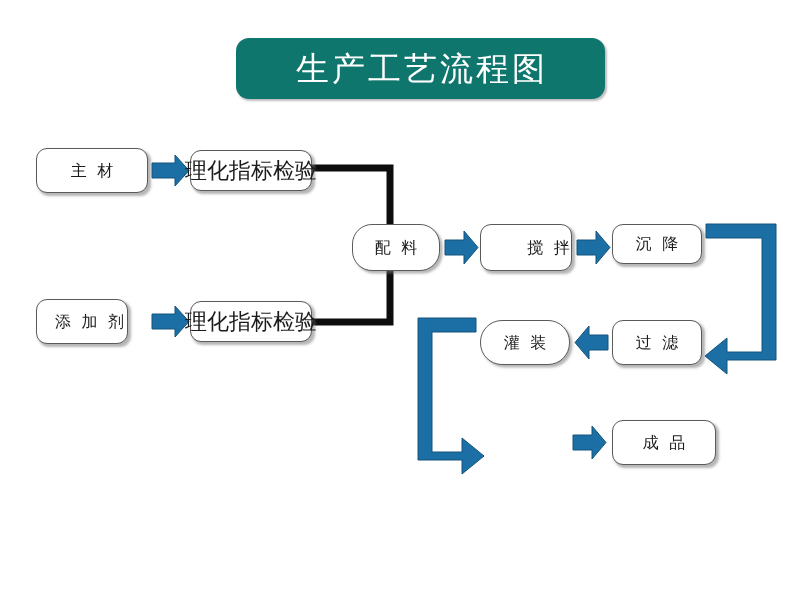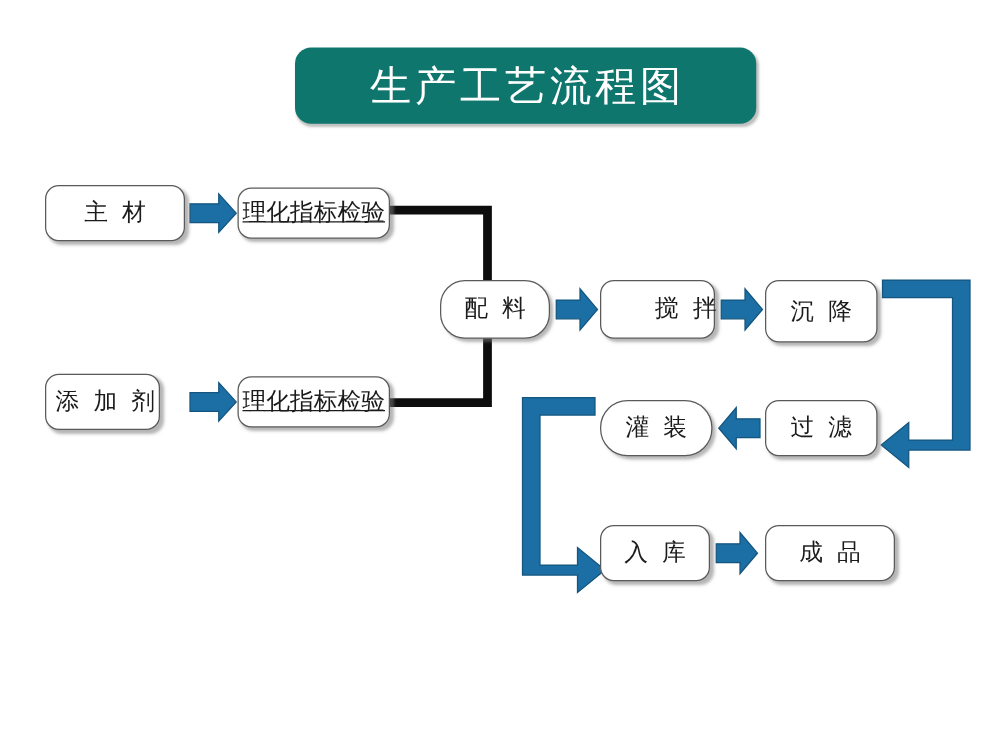--- a/index.html
+++ b/index.html
@@ -33,32 +33,31 @@
     border: 1.3px solid #5a5a5a;
     border-radius: 11px;
     display: flex;
     align-items: center;
     justify-content: center;
     box-shadow: 2.5px 2.5px 2.5px rgba(120,120,120,0.55);
     z-index: 3;
   }
   .node-label {
     color: #1b1b1b;
-    font-size: 19px;
+    font-size: 16px;
     line-height: 1;
     letter-spacing: 3px;
     text-indent: 3px;
     white-space: nowrap;
     font-weight: 400;
   }
   .node-label.tight {
-    font-size: 19px;
+    font-size: 22px;
     letter-spacing: 0px;
     text-indent: 0px;
-    text-decoration: underline;
   }
   #title-bar {
     position: absolute;
     left: 236px;
     top: 38px;
     width: 369px;
     height: 61px;
     background: #0f766e;
     border-radius: 13px;
     display: flex;
@@ -165,33 +164,30 @@
   </div>
 
   <div class="node-box" style="left:352px; top:224px; width:88px; height:47px;border-radius:20px;">
     <span class="node-label">配 料</span>
   </div>
 
   <div class="node-box" style="left:480px; top:224px; width:92px; height:47px;padding-left:45px;">
     <span class="node-label">搅 拌</span>
   </div>
 
-  <div class="node-box" style="left:612px; top:224px; width:90px; height:50px;">
+  <div class="node-box" style="left:612px; top:224px; width:90px; height:40px;">
     <span class="node-label">沉 降</span>
   </div>
 
   <div class="node-box" style="left:480px; top:320px; width:90px; height:45px;border-radius:22px;">
     <span class="node-label">灌 装</span>
   </div>
 
   <div class="node-box" style="left:612px; top:320px; width:90px; height:45px;">
     <span class="node-label">过 滤</span>
   </div>
 
-  <div class="node-box" style="left:480px; top:420px; width:88px; height:45px;">
-    <span class="node-label">入 库</span>
-  </div>
 
   <div class="node-box" style="left:612px; top:420px; width:104px; height:45px;">
     <span class="node-label">成 品</span>
   </div>
 
 </div>
 
 </body></html>

